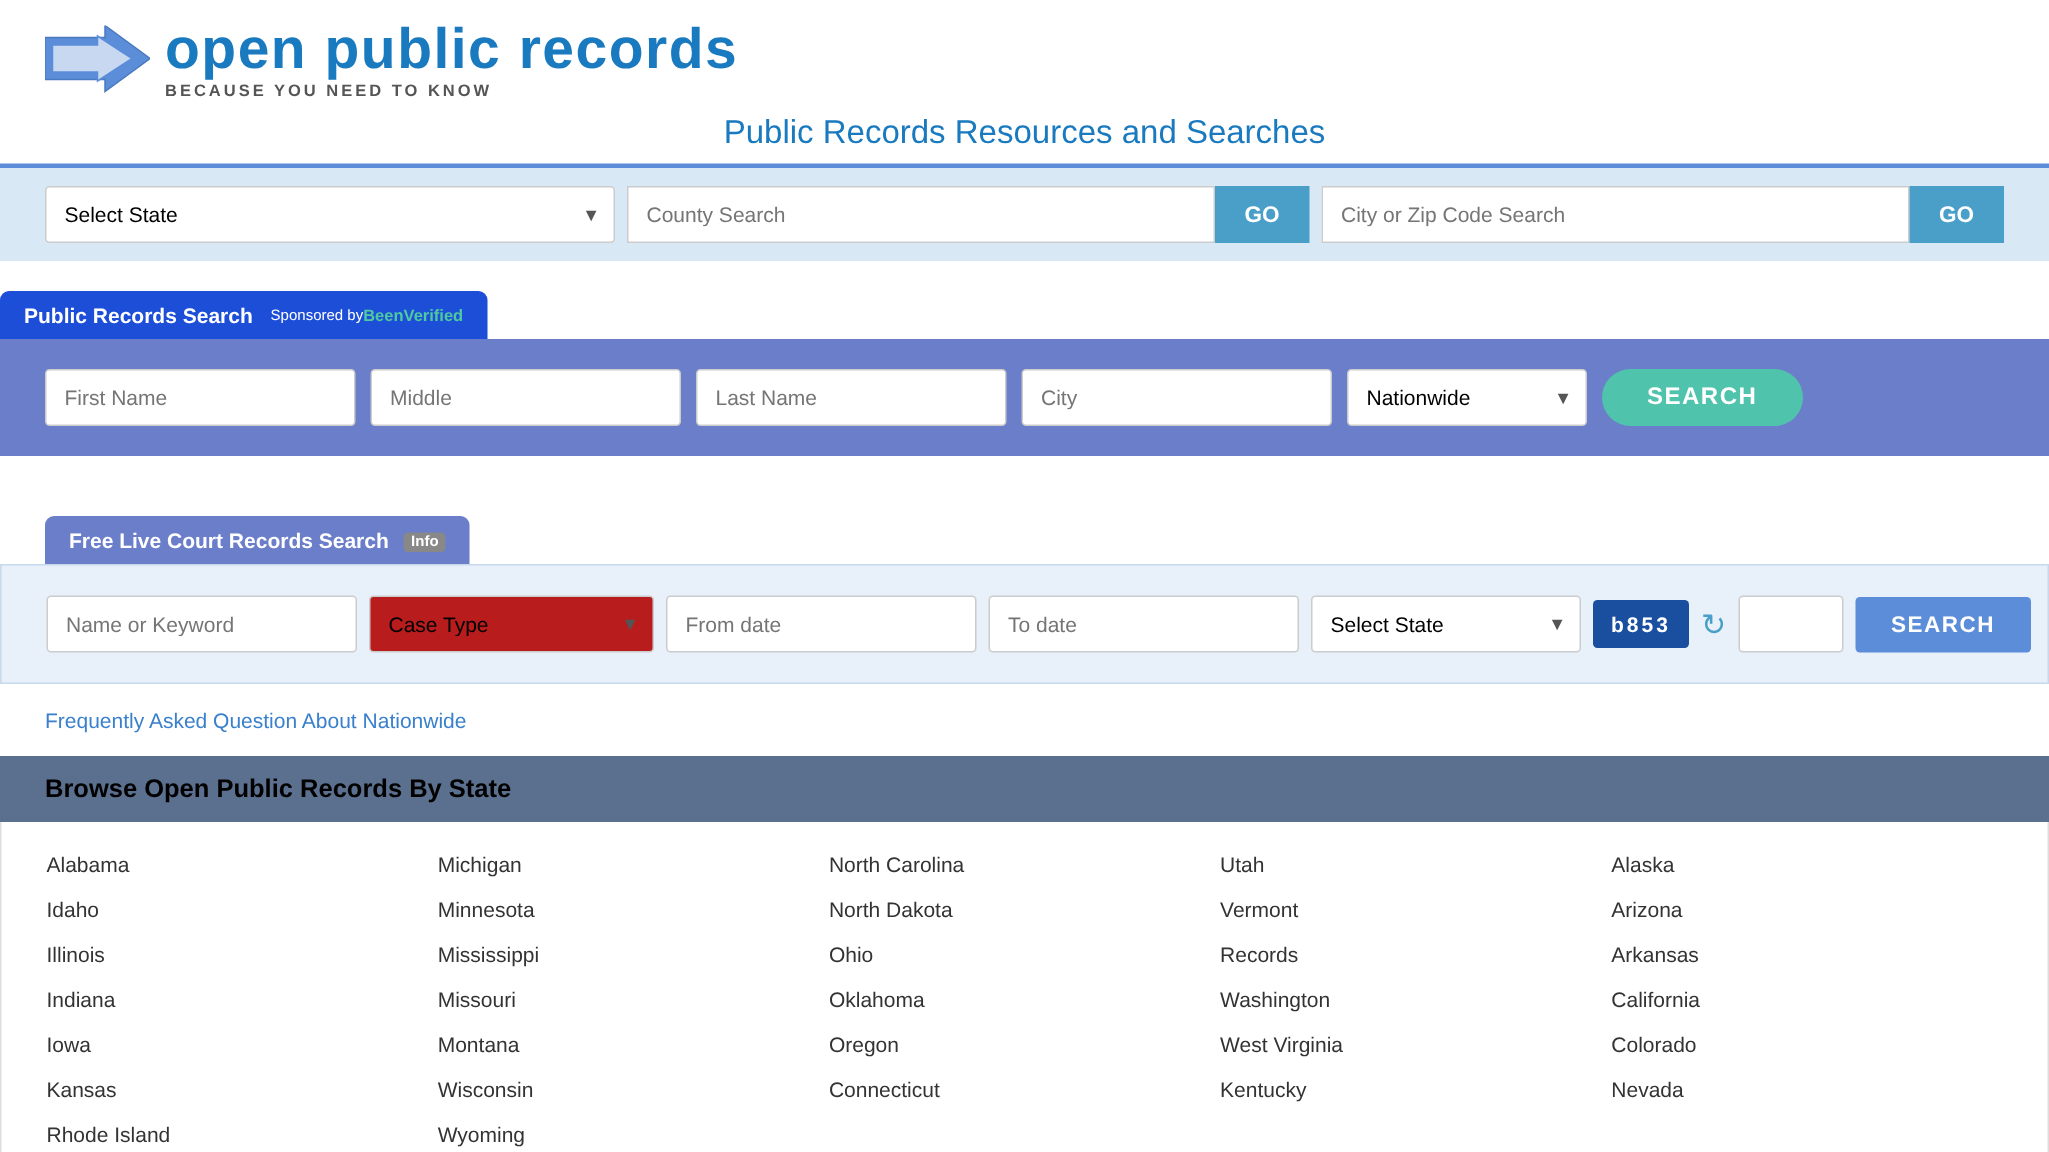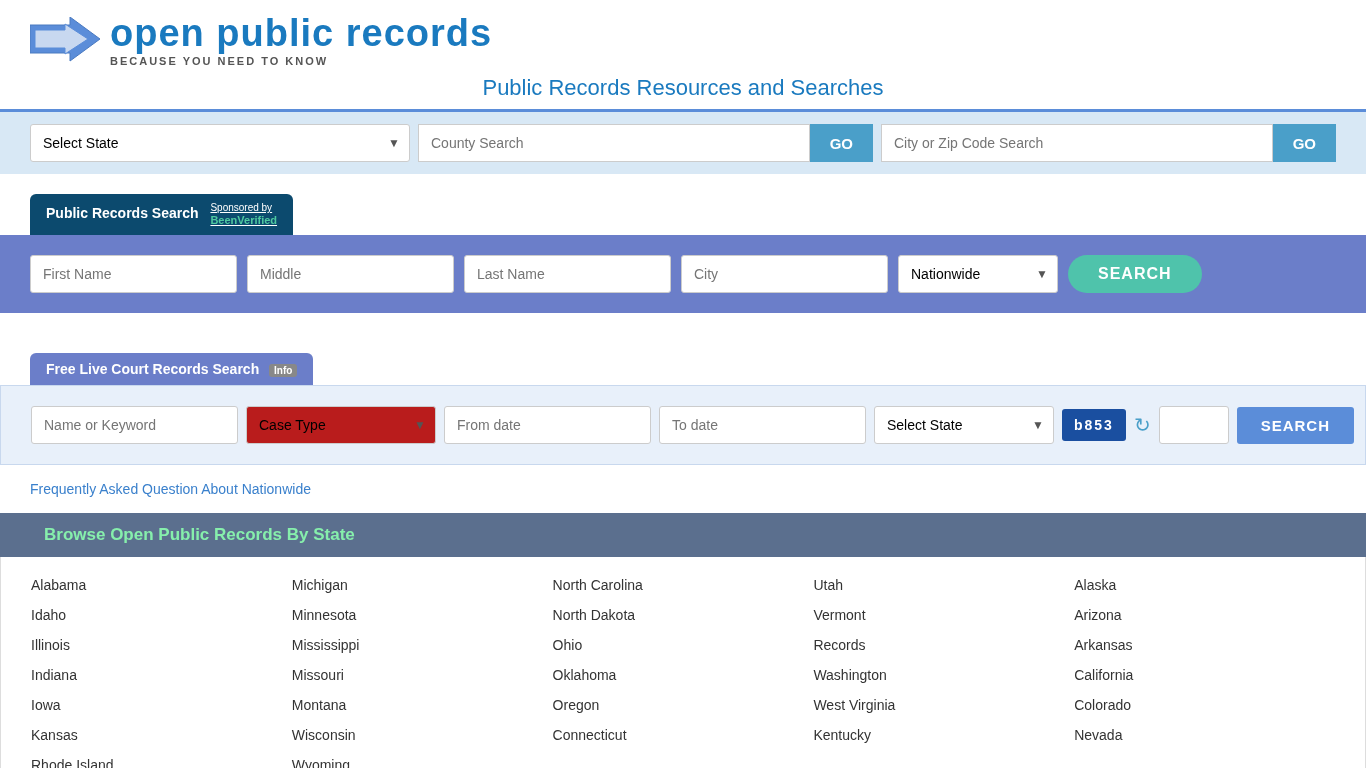--- a/index.html
+++ b/index.html
@@ -21,22 +21,22 @@
     .state-select-wrap { position: relative; flex: 0 0 380px; }
     .state-select { width: 100%; padding: 10px 12px; border: 1px solid #ccc; border-radius: 3px; appearance: none; font-size: 14px; background: #fff; cursor: pointer; }
     .select-arrow { position: absolute; right: 10px; top: 50%; transform: translateY(-50%); pointer-events: none; color: #555; font-size: 12px; }
     .county-search-wrap { display: flex; flex: 1; gap: 0; }
     .county-input { flex: 1; padding: 10px 12px; border: 1px solid #ccc; border-left: 1px solid #ccc; font-size: 14px; }
     .go-btn { padding: 10px 20px; background: #4a9fc9; color: #fff; border: none; font-size: 15px; font-weight: bold; cursor: pointer; }
     .city-search-wrap { display: flex; flex: 1; gap: 0; }
     .city-input { flex: 1; padding: 10px 12px; border: 1px solid #ccc; font-size: 14px; }
 
     
-    .pub-records-tab { display: inline-block; background: #0c4a6e; color: #fff; padding: 8px 16px 8px 16px; border-radius: 6px 6px 0 0; font-size: 14px; font-weight: 600; margin-left: 30px; margin-top: 20px; position: relative; }
-    .pub-records-tab .sponsored { font-size: 10px; font-weight: 400; display: inline-flex; flex-direction: column; vertical-align: middle; margin-left: 8px; line-height: 1.2; text-decoration: underline; }
+    .pub-records-tab { display: inline-block; background: #1d4ed8; color: #fff; padding: 8px 16px 8px 16px; border-radius: 6px 6px 0 0; font-size: 14px; font-weight: 600; margin-top: 20px; position: relative; }
+    .pub-records-tab .sponsored { font-size: 10px; font-weight: 400; display: inline-flex; flex-direction: row; vertical-align: middle; margin-left: 8px; line-height: 1.2; }
     .pub-records-tab .been-verified { color: #4ec9a0; font-weight: 700; font-size: 11px; }
     .pub-records-search { background: #6b7ec9; padding: 20px 30px; display: flex; gap: 10px; align-items: center; }
     .pub-input { padding: 10px 12px; border: 1px solid #ccc; border-radius: 3px; font-size: 14px; background: #fff; }
     .pub-input.first { flex: 0 0 170px; }
     .pub-input.middle { flex: 0 0 160px; }
     .pub-input.last { flex: 0 0 180px; }
     .pub-input.city { flex: 0 0 170px; }
     .nationwide-wrap { position: relative; flex: 0 0 160px; }
     .nationwide-select { width: 100%; padding: 10px 12px; border: 1px solid #ccc; border-radius: 3px; appearance: none; font-size: 14px; background: #fff; cursor: pointer; }
     .search-btn { padding: 10px 30px; background: #4fc3ab; color: #fff; border: none; border-radius: 20px; font-size: 16px; font-weight: 700; cursor: pointer; letter-spacing: 1px; }
@@ -56,21 +56,21 @@
     .captcha-box { background: #1a4fa0; color: #fff; padding: 8px 12px; font-size: 14px; font-weight: bold; letter-spacing: 2px; border-radius: 3px; }
     .refresh-icon { font-size: 20px; color: #4a9fc9; cursor: pointer; }
     .captcha-input { width: 70px; padding: 10px 8px; border: 1px solid #ccc; border-radius: 3px; font-size: 14px; }
     .court-search-btn { padding: 10px 24px; background: #5b8dd9; color: #fff; border: none; border-radius: 3px; font-size: 15px; font-weight: 700; cursor: pointer; letter-spacing: 1px; }
 
     
     .faq-section { padding: 16px 30px; }
     .faq-link { color: #3a80cc; text-decoration: none; font-size: 14px; }
 
     
-    .browse-header { background: #5b6f8e; color: #86efac; padding: 12px 44px; font-size: 17px; font-weight: 600; margin: 0 0 0 0; }
+    .browse-header { background: #5b6f8e; color: #000000; padding: 12px 30px; font-size: 17px; font-weight: 600; margin: 0 0 0 0; }
     .states-grid { display: grid; grid-template-columns: repeat(5, 1fr); padding: 16px 30px; gap: 6px 0; border: 1px solid #ddd; border-top: none; }
     .state-link { color: #333; text-decoration: none; font-size: 14px; padding: 4px 0; display: block; }
 
     .section-wrapper { margin: 0 0 0 0; }
   </style>
 </head>
 <body>
 
 <div class="header">
   <div class="logo-row">

